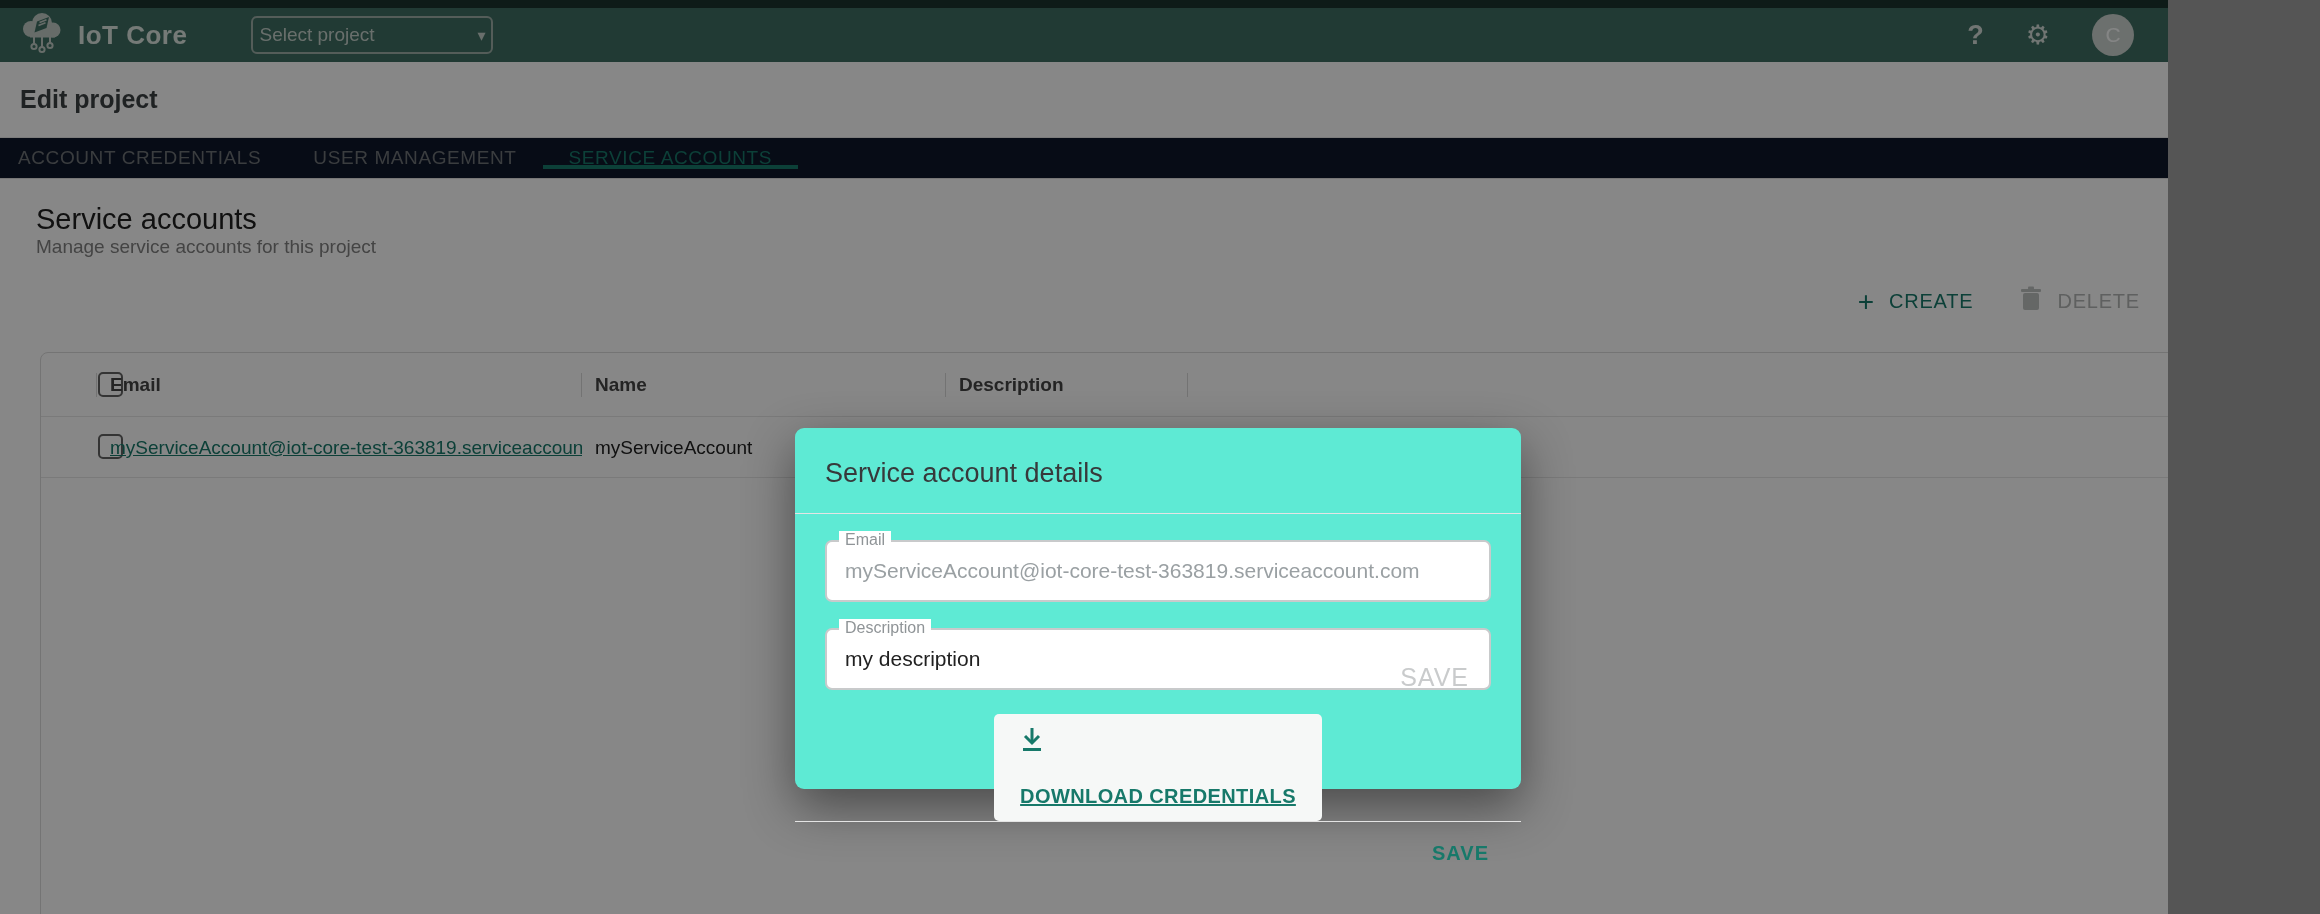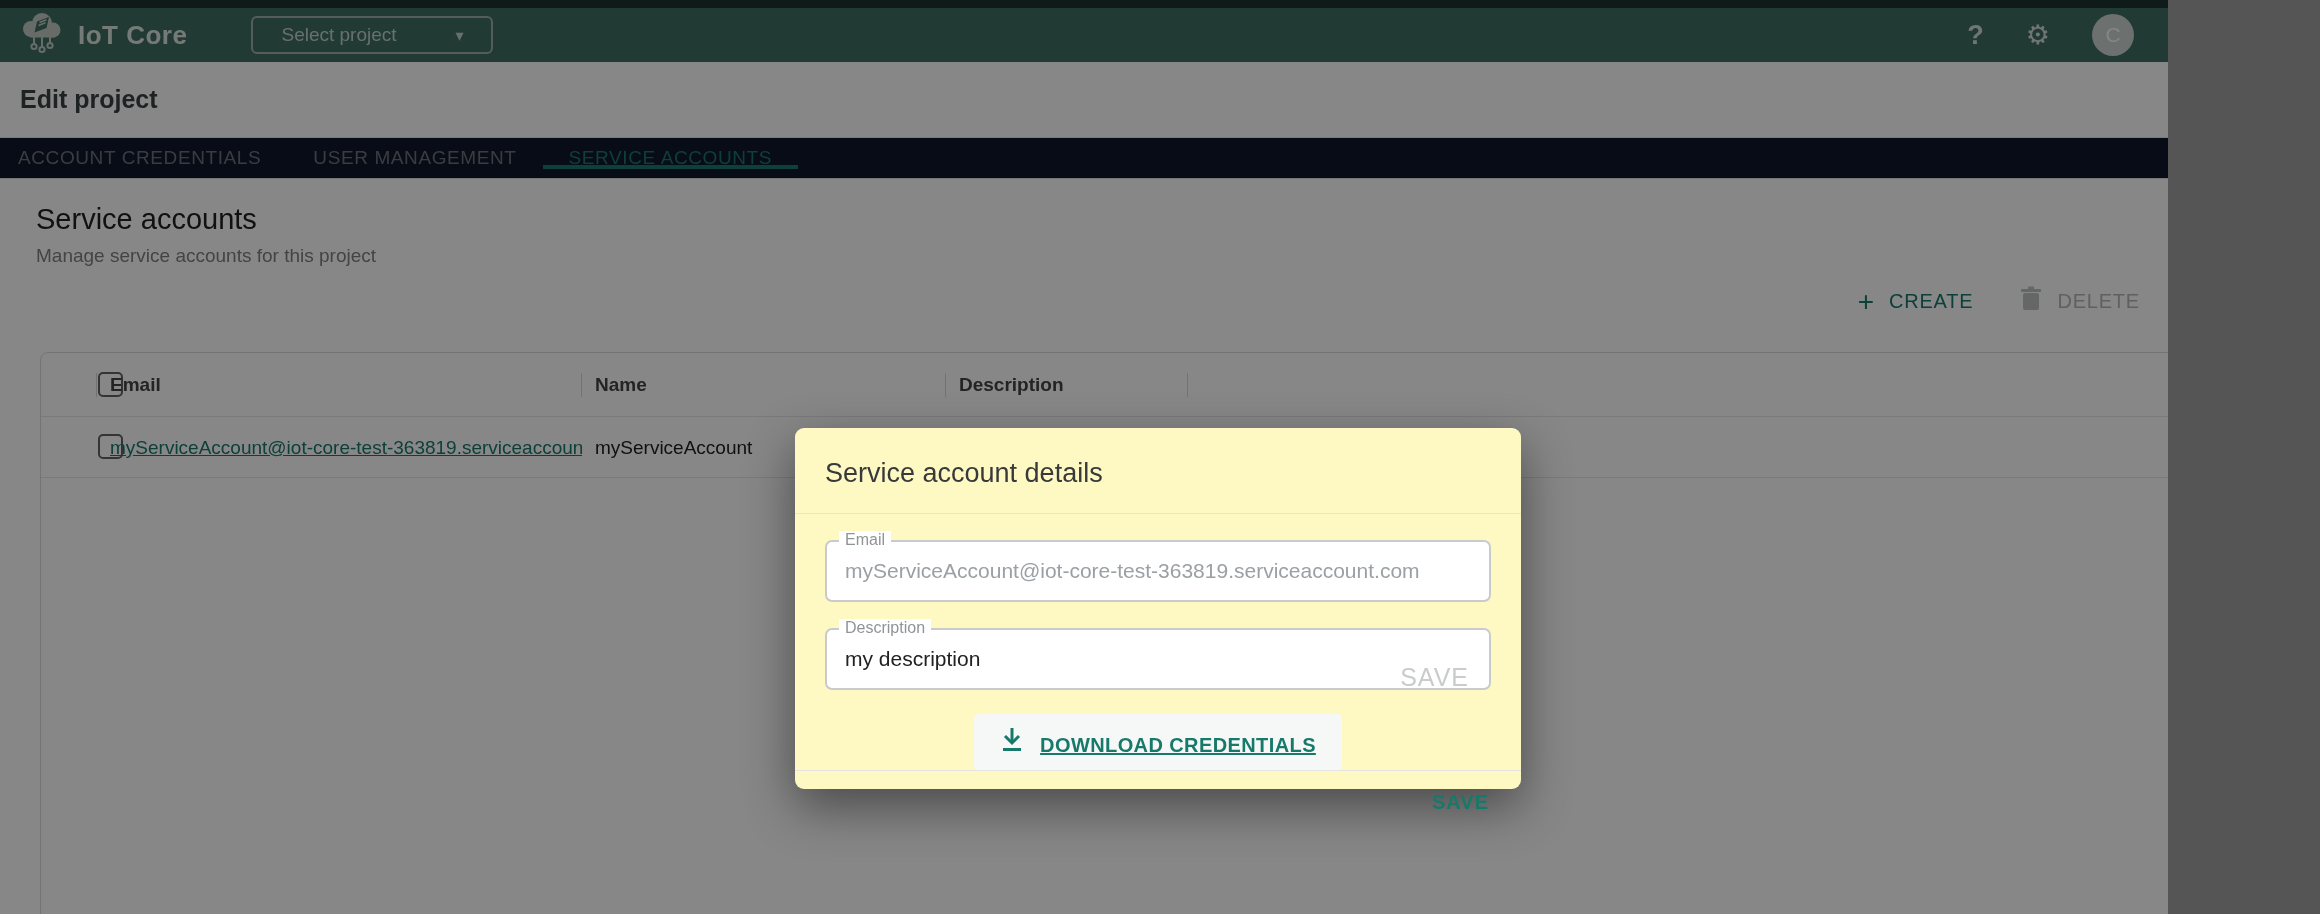--- a/index.html
+++ b/index.html
@@ -4,21 +4,21 @@
 <style>
   html,body{margin:0;padding:0;background:#555;}
   *{box-sizing:border-box;font-family:"Liberation Sans", sans-serif;}
   #app{position:relative;width:2168px;height:914px;background:#ffffff;overflow:hidden;}
 
   
   .topstrip{position:absolute;left:0;top:0;width:100%;height:8px;background:#1c342e;}
   .appbar{position:absolute;left:0;top:8px;width:100%;height:54px;background:#3f6f63;display:flex;align-items:center;}
   .brand-wrap{display:flex;align-items:center;margin-left:18px;}
   .brand-name{color:#dde6e1;font-size:26px;font-weight:bold;margin-left:12px;letter-spacing:.5px;}
-  .project-select{margin-left:64px;width:242px;height:38px;border:2px solid #9fb0a9;border-radius:6px;display:flex;align-items:center;padding:0 28px;cursor:pointer;}
+  .project-select{margin-left:64px;width:242px;height:38px;border:2px solid #9fb0a9;border-radius:6px;display:flex;align-items:center;padding:0 6px;cursor:pointer;}
   .project-select .label{color:#c6d2cc;font-size:19px;flex:1;}
   .project-select .caret{color:#c6d2cc;font-size:16px;}
   .appbar-right{margin-left:auto;display:flex;align-items:center;gap:42px;padding-right:34px;}
   .help-icon{color:#d6deda;font-size:27px;font-weight:bold;cursor:pointer;}
   .gear-icon{color:#d6deda;font-size:27px;cursor:pointer;line-height:1;}
   .avatar{width:42px;height:42px;border-radius:50%;background:#cdd3d0;color:#fafcfb;font-size:21px;display:flex;align-items:center;justify-content:center;cursor:pointer;}
 
   
   .titlebar{position:absolute;left:0;top:62px;width:100%;height:76px;border-bottom:1px solid #e8e8e8;display:flex;align-items:center;background:#fff;}
   .page-title{font-size:25px;font-weight:bold;color:#3c4043;margin-left:20px;text-align:center;}
@@ -26,53 +26,53 @@
   
   .tabs{position:absolute;left:0;top:138px;width:100%;height:41px;border-bottom:1px solid #e0e0e0;display:flex;align-items:center;background:#0f172a;}
   .tab{display:flex;align-items:center;padding:0 26px;font-size:19px;letter-spacing:.6px;color:#6f7478;cursor:pointer;position:relative;font-weight:500;}
   .tab:first-child{padding-left:18px;}
   .tab.active{color:#17796a;}
   .tab.active::after{content:"";position:absolute;left:0;right:0;bottom:0;height:4px;background:#17796a;}
 
   
   .section-head{position:absolute;left:36px;top:203px;}
   .section-title{font-size:29px;color:#212121;font-weight:400;}
-  .section-sub{font-size:19px;color:#818181;margin-top:9px;}
+  .section-sub{font-size:19px;color:#818181;}
 
   
   .toolbar{position:absolute;right:28px;top:286px;display:flex;align-items:center;gap:46px;}
   .tbtn{display:flex;align-items:center;gap:14px;font-size:20px;font-weight:500;letter-spacing:.8px;cursor:pointer;}
   .tbtn.create{color:#17796a;}
   .tbtn.create .plus-glyph{font-size:28px;font-weight:400;line-height:1;}
   .tbtn.delete{color:#b3b6b5;cursor:default;justify-content:center;}
 
   
   .panel{position:absolute;left:40px;top:352px;width:2264px;height:620px;border:1px solid #dbdbdb;border-radius:8px;background:#fff;}
   .thead{position:relative;height:63px;}
   .tick{position:absolute;top:20px;width:1px;height:24px;background:#d9d9d9;}
   .th{position:absolute;top:0;height:63px;display:flex;align-items:center;font-size:19px;font-weight:600;color:#454545;}
   .trow{position:relative;height:62px;border-top:1px solid #e6e6e6;border-bottom:1px solid #e6e6e6;}
   .td{position:absolute;top:0;height:62px;display:flex;align-items:center;font-size:19px;color:#212121;}
   .checkbox{position:absolute;left:57px;top:50%;margin-top:-13px;width:25px;height:25px;border:2.5px solid #636363;border-radius:5px;background:transparent;cursor:pointer;}
   .email-link{color:#17796a;text-decoration:underline;cursor:pointer;display:inline-block;max-width:472px;overflow:hidden;white-space:nowrap;}
 
   
   .overlay{position:absolute;left:0;top:0;width:100%;height:100%;background:rgba(0,0,0,0.47);}
-  .dialog{position:absolute;left:795px;top:428px;width:726px;height:361px;background:#fef9c3;border-radius:9px;box-shadow:0 18px 50px rgba(0,0,0,.45);display:flex;flex-direction:column;}
+  .dialog{position:absolute;left:795px;top:428px;width:726px;height:361px;background:#5eead4;border-radius:9px;box-shadow:0 18px 50px rgba(0,0,0,.45);display:flex;flex-direction:column;}
   .dlg-title{font-size:27px;font-weight:500;color:#37393b;padding:30px 30px 24px 30px;}
   .dlg-divider{height:1px;background:#e4e4e4;flex:none;}
   .dlg-body{padding:26px 30px 0 30px;flex:1;}
   .field{position:relative;border:2px solid #c8cacb;border-radius:7px;height:62px;display:flex;align-items:center;padding:0 18px;background:#fff;}
   .field + .field{margin-top:26px;}
   .field .flabel{position:absolute;top:-11px;left:12px;background:#fff;padding:0 6px;font-size:16px;color:#8f9497;}
   .field input{border:none;outline:none;font-size:21px;color:#212121;flex:1;background:transparent;padding:0;}
   .field input:disabled{color:#9aa0a3;}
   .save-btn{border:none;background:none;font-size:25px;font-weight:500;letter-spacing:1px;color:#c9cbcc;cursor:default;padding:0 2px;margin-top:36px;}
   .download-wrap{display:flex;justify-content:center;margin-top:24px;}
-  .download-chip{background:#f6f8f7;border-radius:5px;padding:13px 26px;display:flex;align-items:flex-end;gap:16px;cursor:pointer;}
+  .download-chip{background:#f6f8f7;border-radius:5px;padding:13px 26px;display:flex;align-items:flex-start;gap:28px;cursor:pointer;flex-direction:column;}
   .download-link{color:#17796a;font-size:20px;font-weight:600;letter-spacing:.4px;text-decoration:underline;}
   .dlg-footer{border-top:1px solid #e4e4e4;padding:16px 30px 18px 30px;display:flex;justify-content:flex-end;align-items:center;flex:none;}
   .close-btn{border:none;background:none;color:#17796a;font-size:20px;font-weight:600;letter-spacing:1px;cursor:pointer;padding:4px 2px;}
 </style>
 </head>
 <body>
 
 <div id="app">
 
   <div class="topstrip"></div>

